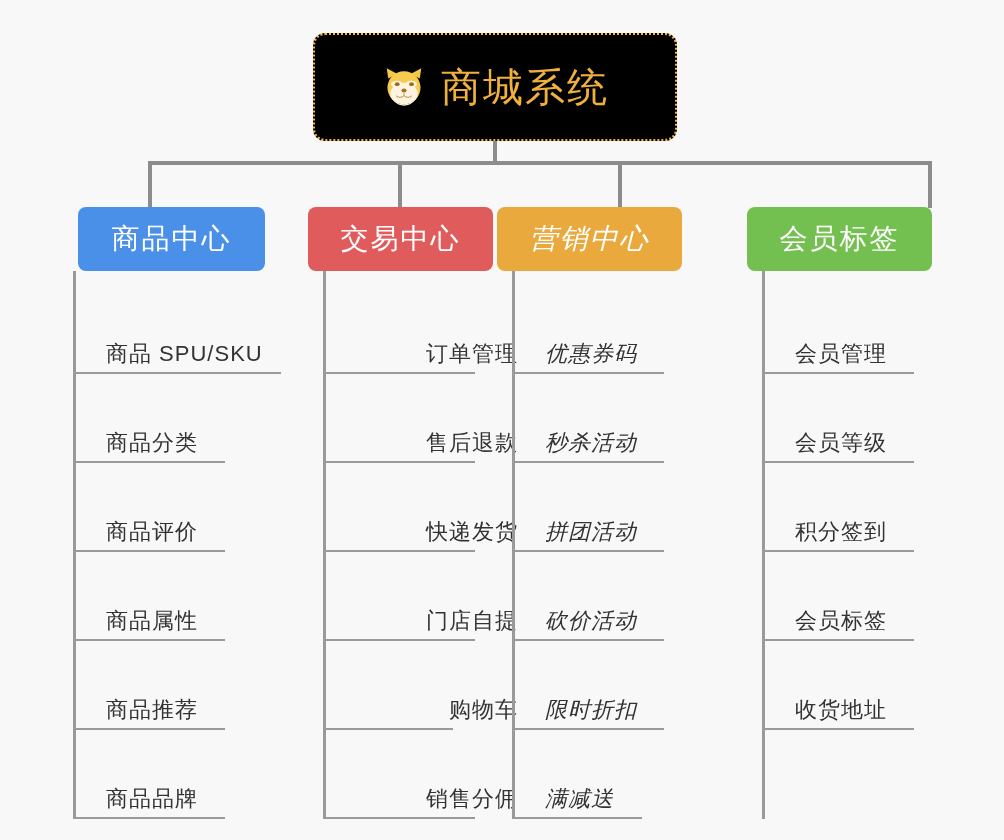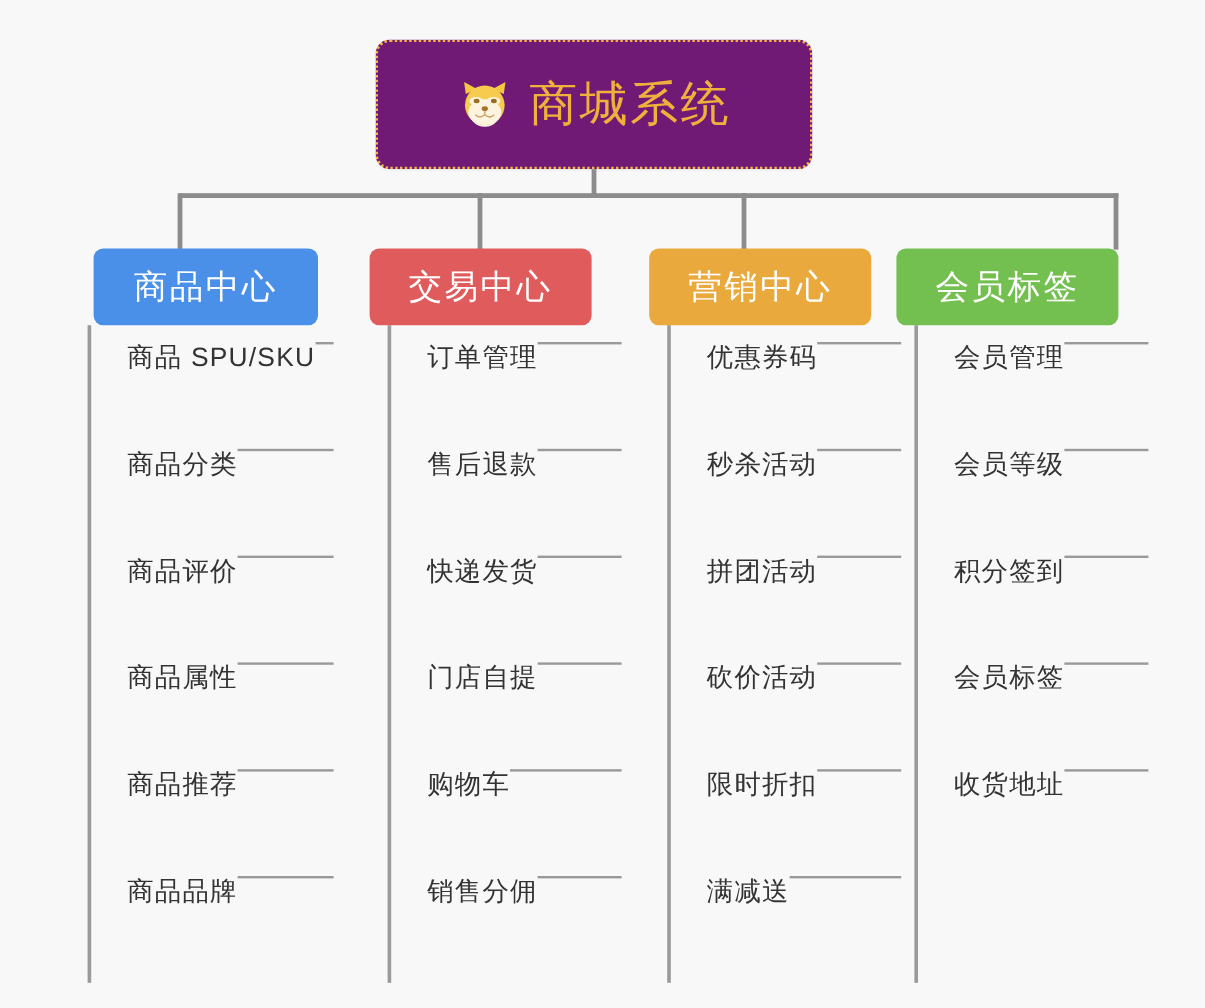--- a/index.html
+++ b/index.html
@@ -20,21 +20,21 @@
     height: 840px;
   }
 
   
   .root-card {
     position: absolute;
     left: 313px;
     top: 33px;
     width: 364px;
     height: 108px;
-    background: #701a75;
+    background: #000000;
     border: 2px dotted #f2b544;
     border-radius: 12px;
     box-sizing: border-box;
     display: flex;
     align-items: center;
     justify-content: center;
     gap: 14px;
     box-shadow: 0 1px 2px rgba(0,0,0,0.03);
   }
   .root-emoji {
@@ -87,21 +87,21 @@
     left: 15px;
     top: 0;
     width: 3px;
     background: #9a9a9a;
   }
   .leaf {
     position: relative;
     height: 89px;
     box-sizing: border-box;
     display: flex;
-    flex-direction: row;
+    flex-direction: column;
     justify-content: flex-end;
   }
   .leaf-text {
     font-size: 22px;
     color: #333333;
     letter-spacing: 1px;
     white-space: nowrap;
     padding-left: 33px;
     padding-bottom: 6px;
     line-height: 1.15;
@@ -211,21 +211,21 @@
         <div class="leaf-text">购物车</div>
         <div class="leaf-underline" style="width:130px;"></div>
       </div>
       <div class="leaf">
         <div class="leaf-text">销售分佣</div>
         <div class="leaf-underline" style="width:152px;"></div>
       </div>
     </div>
   </div>
 
-  <div class="branch" style="left:541px; width:210px;">
+  <div class="branch" style="left:497px; width:210px;font-style:italic;">
     <div class="branch-head" style="background:#e9a93c; width:185px;">
       <span>营销中心</span>
     </div>
     <div class="branch-body">
       <div class="branch-spine" style="height:548px;"></div>
       <div class="leaf">
         <div class="leaf-text">优惠券码</div>
         <div class="leaf-underline" style="width:152px;"></div>
       </div>
       <div class="leaf">

